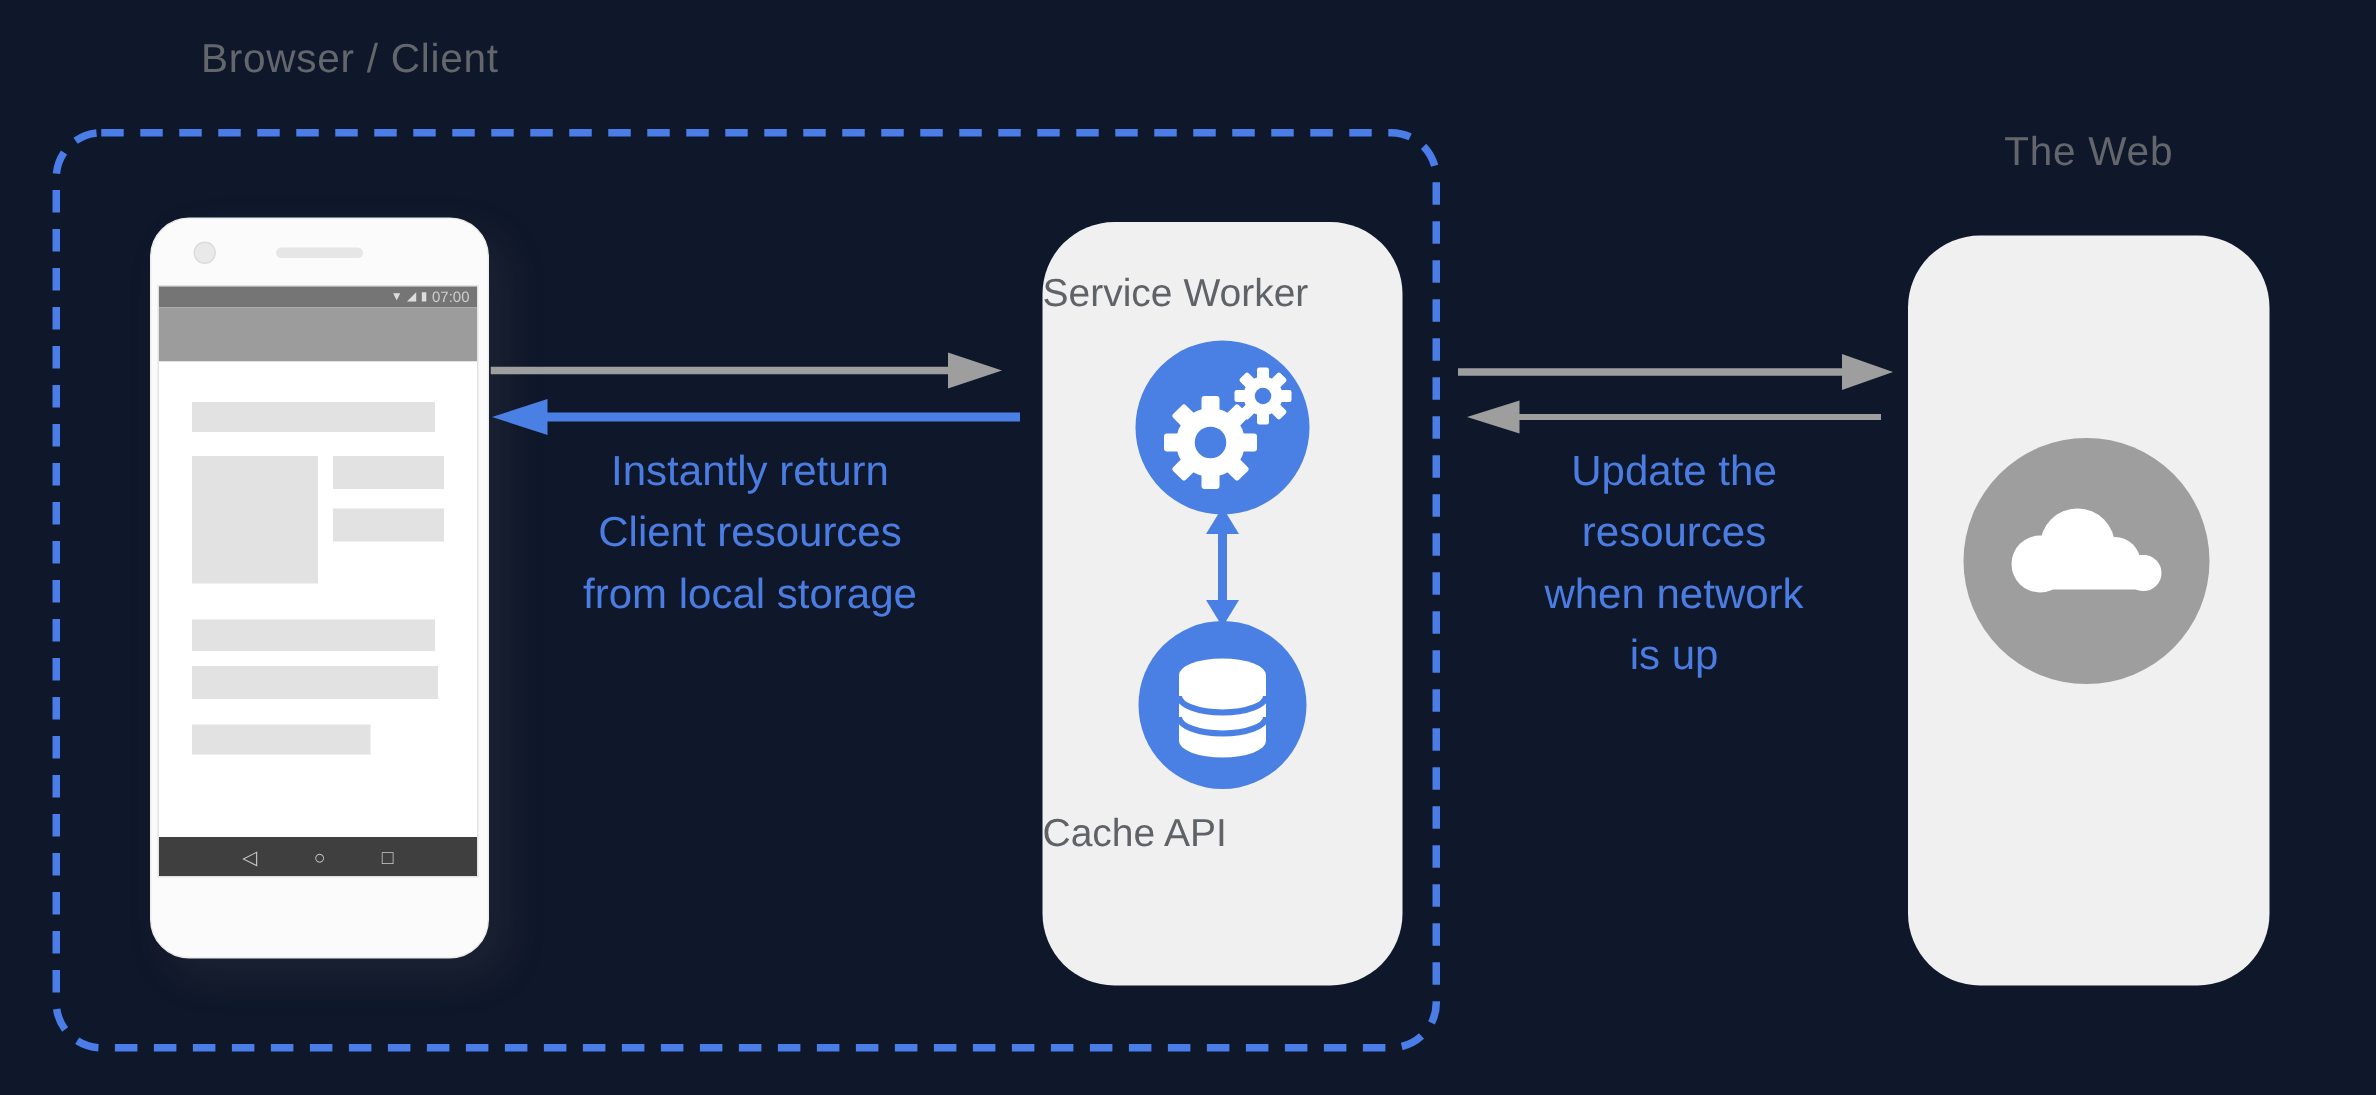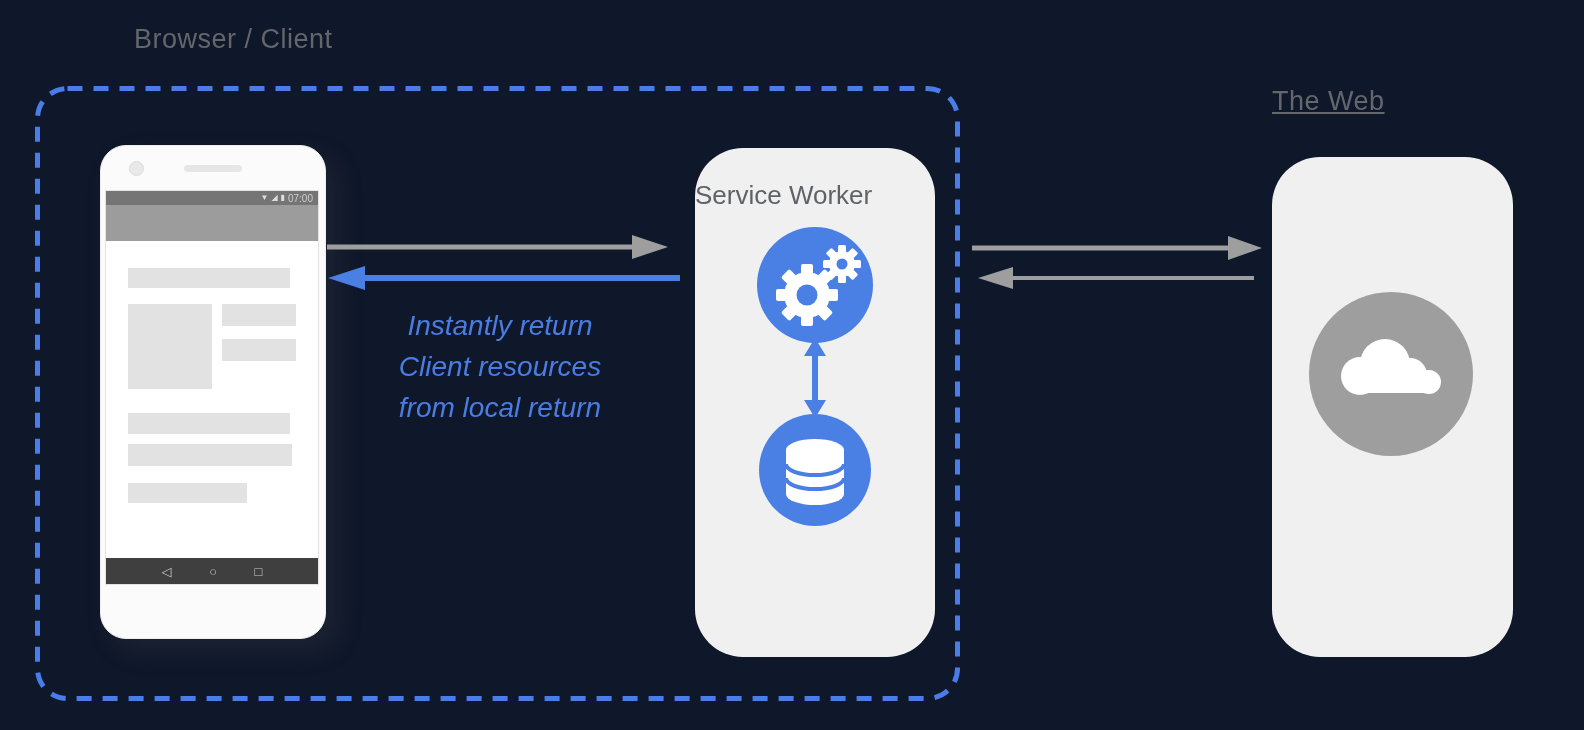--- a/index.html
+++ b/index.html
@@ -37,21 +37,21 @@
 
   .caption{font-size:28px;line-height:41px;color:#4a7ce2;text-align:center;}
 </style>
 </head>
 <body>
 
 <div class="canvas">
 
   <div class="abs section-title" style="left:134px;top:24px;">Browser / Client</div>
 
-  <div class="abs section-title" style="left:1272px;top:86px;width:241px;text-decoration:underline;">The Web</div>
+  <div class="abs section-title" style="left:1272px;top:86px;width:241px;text-align:center;">The Web</div>
 
   <svg class="overlay" width="1584" height="730">
     <rect x="37.5" y="88.5" width="920" height="610" rx="30" fill="none" stroke="#4a7de8" stroke-width="5" stroke-dasharray="15 11"></rect>
   </svg>
 
   <div class="abs phone">
     <div class="abs phone-camera"></div>
     <div class="abs phone-speaker"></div>
     <div class="abs phone-screen">
       <div class="abs statusbar">
@@ -125,20 +125,21 @@
     <div class="abs blue-circle" style="left:64px;top:266px;width:112px;height:112px;">
       <svg width="112" height="112" viewBox="0 0 112 112">
         <ellipse cx="56" cy="36" rx="29" ry="11" fill="#ffffff"></ellipse>
         <rect x="27" y="36" width="58" height="44" fill="#ffffff"></rect>
         <ellipse cx="56" cy="80" rx="29" ry="11" fill="#ffffff"></ellipse>
         <path d="M27 50 a29 11 0 0 0 58 0" fill="none" stroke="#4a80e4" stroke-width="4"></path>
         <path d="M27 64 a29 11 0 0 0 58 0" fill="none" stroke="#4a80e4" stroke-width="4"></path>
       </svg>
     </div>
 
+    <div class="abs panel-title" style="top:392px;">Cache API</div>
   </div>
 
   <div class="abs panel web-panel dots">
     <div class="abs gray-circle" style="left:37px;top:135px;width:164px;height:164px;">
       <svg width="164" height="164" viewBox="0 0 164 164">
         <g fill="#ffffff">
           <circle cx="76" cy="72" r="25"></circle>
           <circle cx="51" cy="84" r="19"></circle>
           <circle cx="101" cy="83" r="17"></circle>
           <circle cx="120" cy="90" r="12"></circle>
@@ -159,20 +160,26 @@
 
   <svg class="abs" style="left:972px;top:234px;" width="290" height="28">
     <line x1="0" y1="14" x2="262" y2="14" stroke="#9e9e9e" stroke-width="5"></line>
     <polygon points="256,2 290,14 256,26" fill="#9e9e9e"></polygon>
   </svg>
   <svg class="abs" style="left:978px;top:264px;" width="276" height="28">
     <polygon points="0,14 35,3 35,25" fill="#9e9e9e"></polygon>
     <line x1="28" y1="14" x2="276" y2="14" stroke="#9e9e9e" stroke-width="4"></line>
   </svg>
 
-  <div class="abs caption" style="left:345px;top:305px;width:310px;font-style:italic;">
+  <div class="abs caption" style="left:345px;top:293px;width:310px;">
     <div>Instantly return</div>
     <div>Client resources</div>
-    <div>from local return</div>
+    <div>from local storage</div>
   </div>
 
+  <div class="abs caption" style="left:966px;top:293px;width:300px;">
+    <div>Update the</div>
+    <div>resources</div>
+    <div>when network</div>
+    <div>is up</div>
+  </div>
 
 </div>
 
 </body></html>

